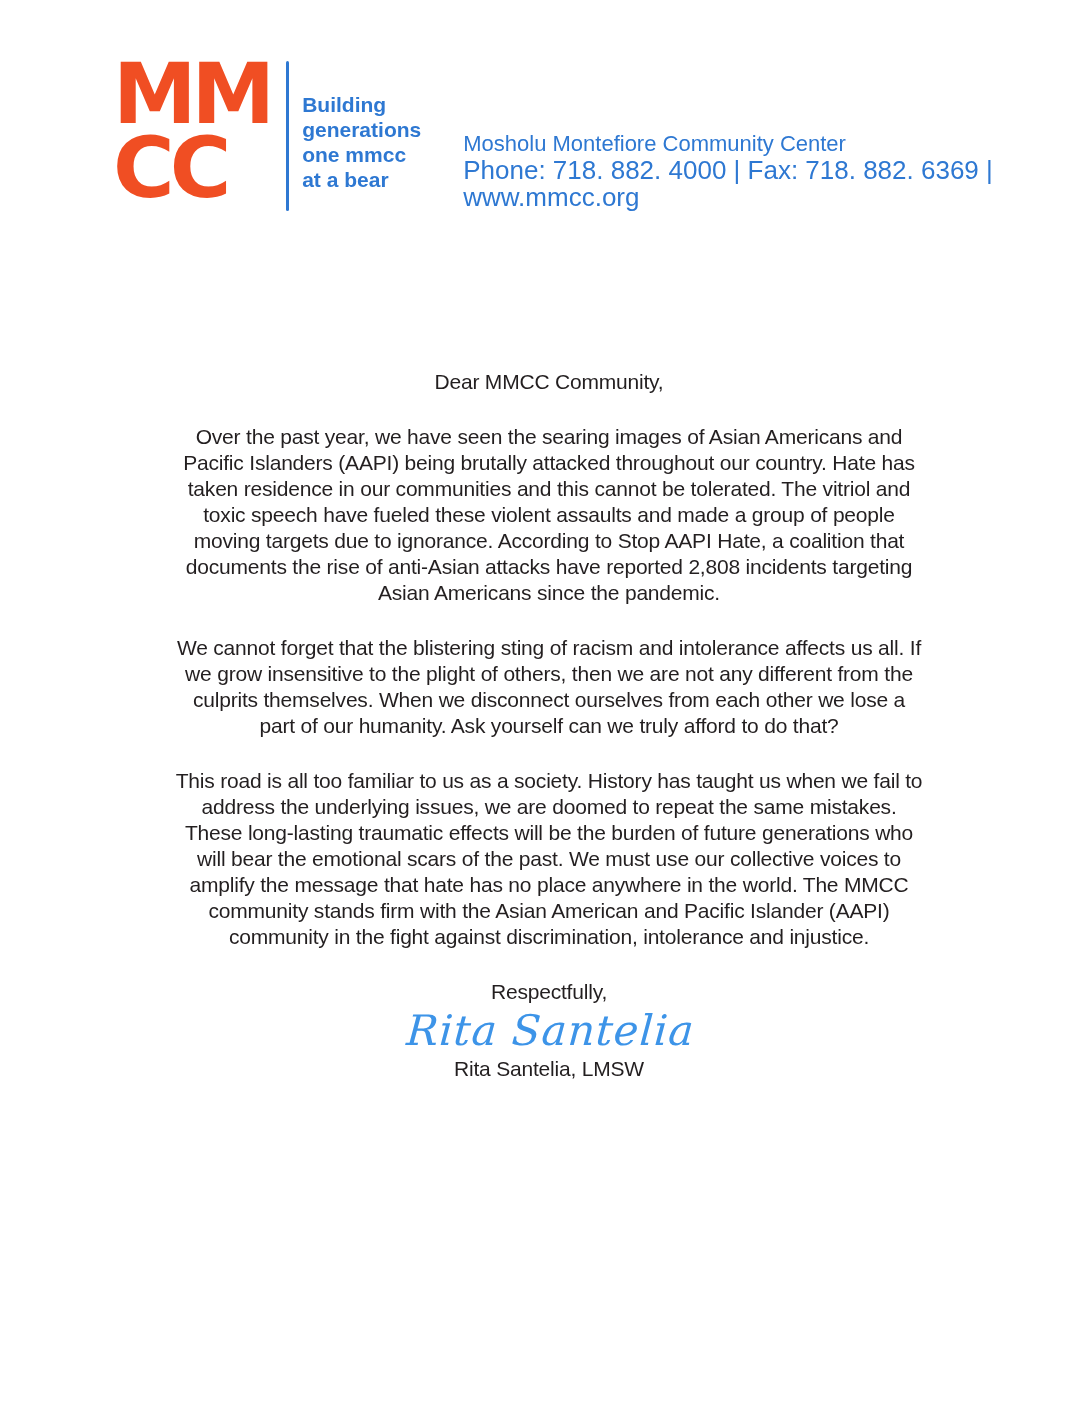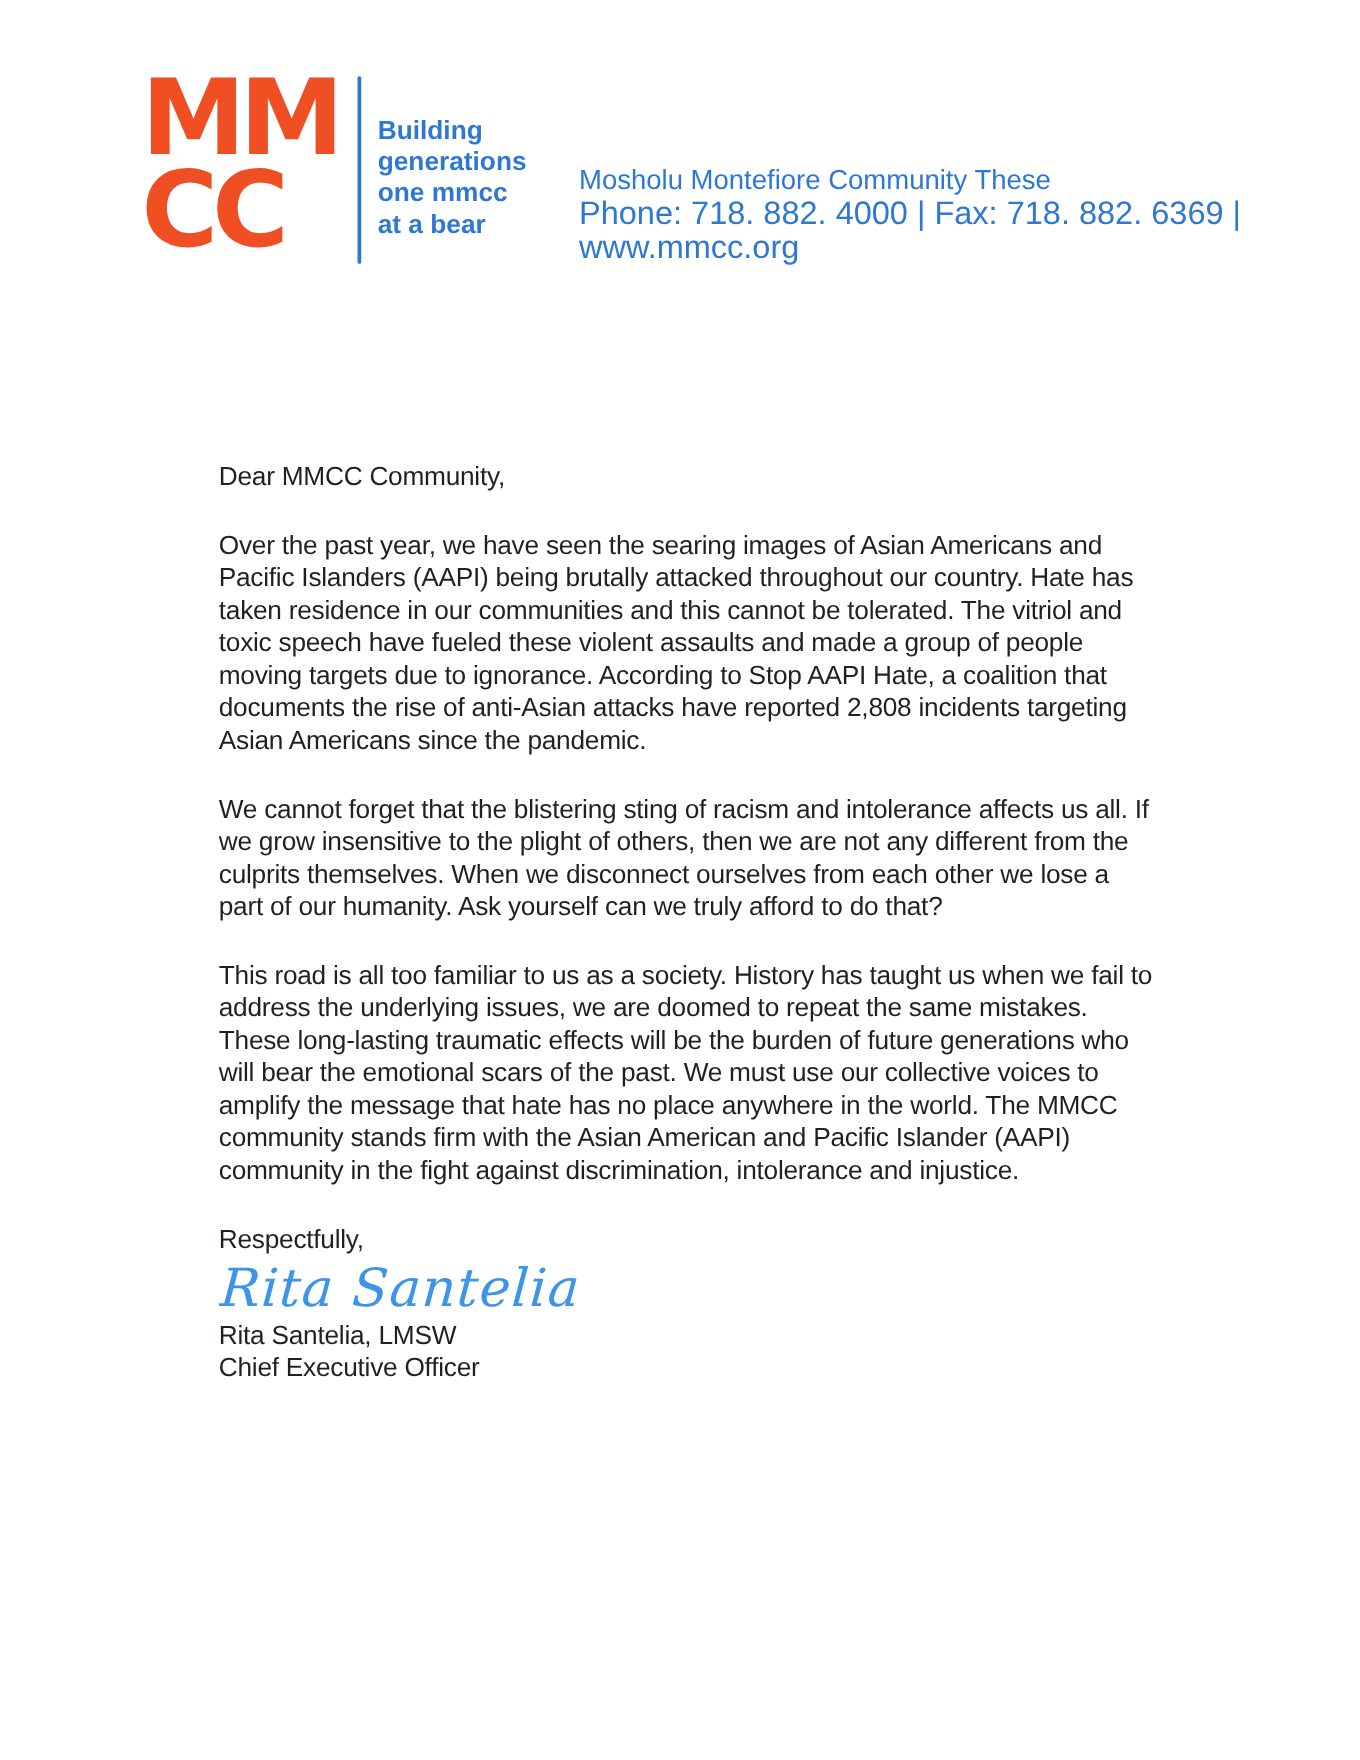--- a/index.html
+++ b/index.html
@@ -68,20 +68,21 @@
   }
 
   
   .letter-body {
     margin: 158px 0 16px 175px;
     width: 748px;
     font-size: 21px;
     line-height: 26px;
     letter-spacing: -0.2px;
     color: var(--body-text, #231f20);
+    text-align: center;
   }
   .salutation { margin-bottom: 29px; }
   .letter-body p.para { margin-bottom: 29px; }
   .closing { margin-bottom: 0; }
   .signature {
     font-family: "DejaVu Serif", "Liberation Serif", cursive, serif;
     font-style: italic;
     font-size: 42px;
     line-height: 48px;
     color: var(--signature-blue, #3d94e8);
@@ -106,29 +107,28 @@
       </div>
       <div class="logo-rule"></div>
       <div class="tagline">
         <span>Building</span>
         <span>generations</span>
         <span>one mmcc</span>
         <span>at a bear</span>
       </div>
     </div>
     <div class="org-info">
-      <div class="org-name">Mosholu Montefiore Community These</div>
+      <div class="org-name">Mosholu Montefiore Community Center</div>
       <div class="org-contact">Phone: 718. 882. 4000 | Fax: 718. 882. 6369 | www.mmcc.org</div>
     </div>
   </header>
 
   <main class="letter-body">
     <p class="salutation">Dear MMCC Community,</p>
     <p class="para">Over the past year, we have seen the searing images of Asian Americans and Pacific Islanders (AAPI) being brutally attacked throughout our country. Hate has taken residence in our communities and this cannot be tolerated. The vitriol and toxic speech have fueled these violent assaults and made a group of people moving targets due to ignorance. According to Stop AAPI Hate, a coalition that documents the rise of anti-Asian attacks have reported 2,808 incidents targeting Asian Americans since the pandemic.</p>
     <p class="para">We cannot forget that the blistering sting of racism and intolerance affects us all. If we grow insensitive to the plight of others, then we are not any different from the culprits themselves. When we disconnect ourselves from each other we lose a part of our humanity. Ask yourself can we truly afford to do that?</p>
     <p class="para">This road is all too familiar to us as a society. History has taught us when we fail to address the underlying issues, we are doomed to repeat the same mistakes. These long-lasting traumatic effects will be the burden of future generations who will bear the emotional scars of the past. We must use our collective voices to amplify the message that hate has no place anywhere in the world. The MMCC community stands firm with the Asian American and Pacific Islander (AAPI) community in the fight against discrimination, intolerance and injustice.</p>
     <p class="closing">Respectfully,</p>
     <div class="signature">Rita Santelia</div>
     <div class="signer-name">Rita Santelia, LMSW</div>
-    <div class="signer-title">Chief Executive Officer</div>
   </main>
 
 </div>
 
 </body></html>

